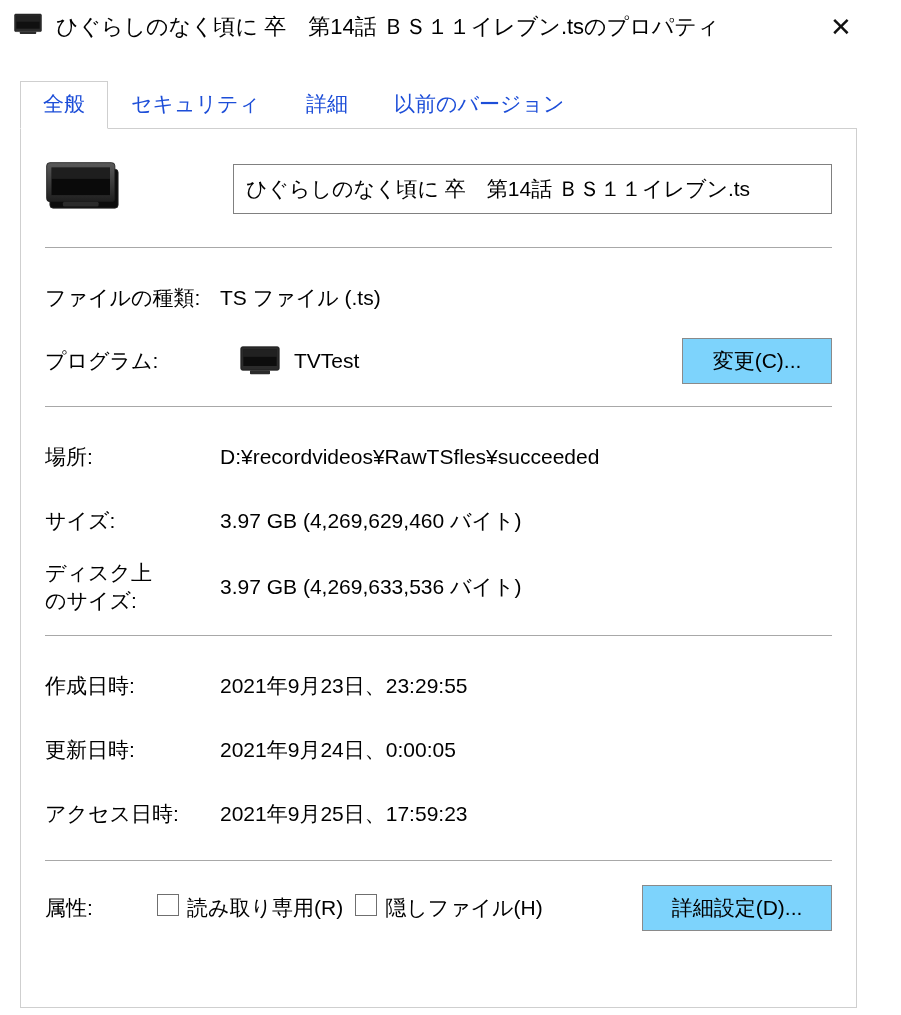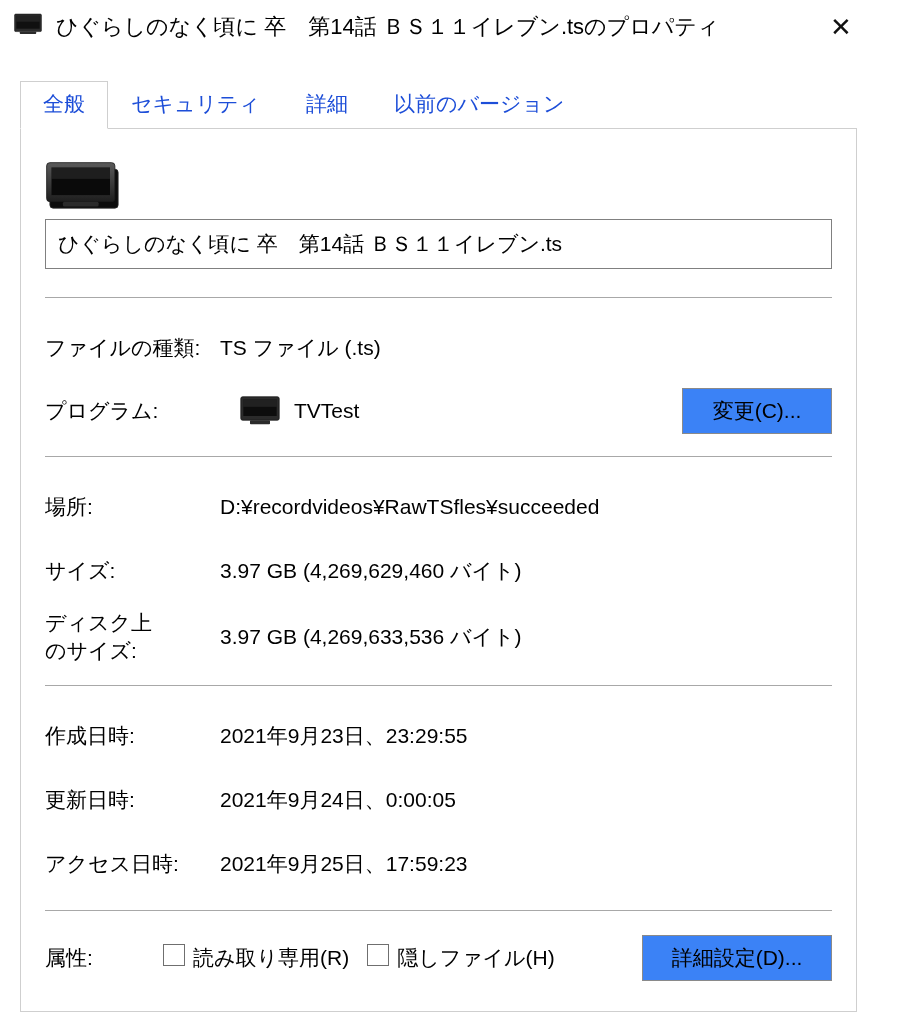--- a/index.html
+++ b/index.html
@@ -93,22 +93,22 @@
 
   hr.sep {
     border: none;
     border-top: 1px solid #a8a8a8;
     margin: 14px 0 18px 0;
   }
 
   
   .headrow {
     display: flex;
+    align-items: center;
     padding: 6px 0 14px 0;
-    flex-direction: column;
   }
   .headrow .bigicon {
     width: 78px; height: 60px;
     flex: 0 0 auto;
     margin-right: 110px;
     margin-left: 0;
   }
   .filename-box {
     flex: 1 1 auto;
     border: 1px solid #808080;
@@ -132,34 +132,34 @@
     gap: 14px;
     font-size: 21px;
     margin-left: 12px;
   }
   .smallicon {
     width: 40px; height: 30px;
     flex: 0 0 auto;
   }
   .btn {
     border: 1px solid #8a8a8a;
-    background: #3b82f6;
+    background: #7dd3fc;
     padding: 8px 18px;
     font-size: 21px;
     min-width: 150px;
     text-align: center;
     cursor: default;
     margin-left: auto;
   }
 
   
   .attrrow {
     display: flex;
     align-items: center;
-    gap: 18px;
+    gap: 12px;
     padding-top: 6px;
   }
   .attrrow .label { width: 100px; flex: 0 0 auto; font-size: 21px; }
   .chk {
     display: inline-flex;
     align-items: flex-start;
     gap: 8px;
     font-size: 21px;
     cursor: default;
   }

